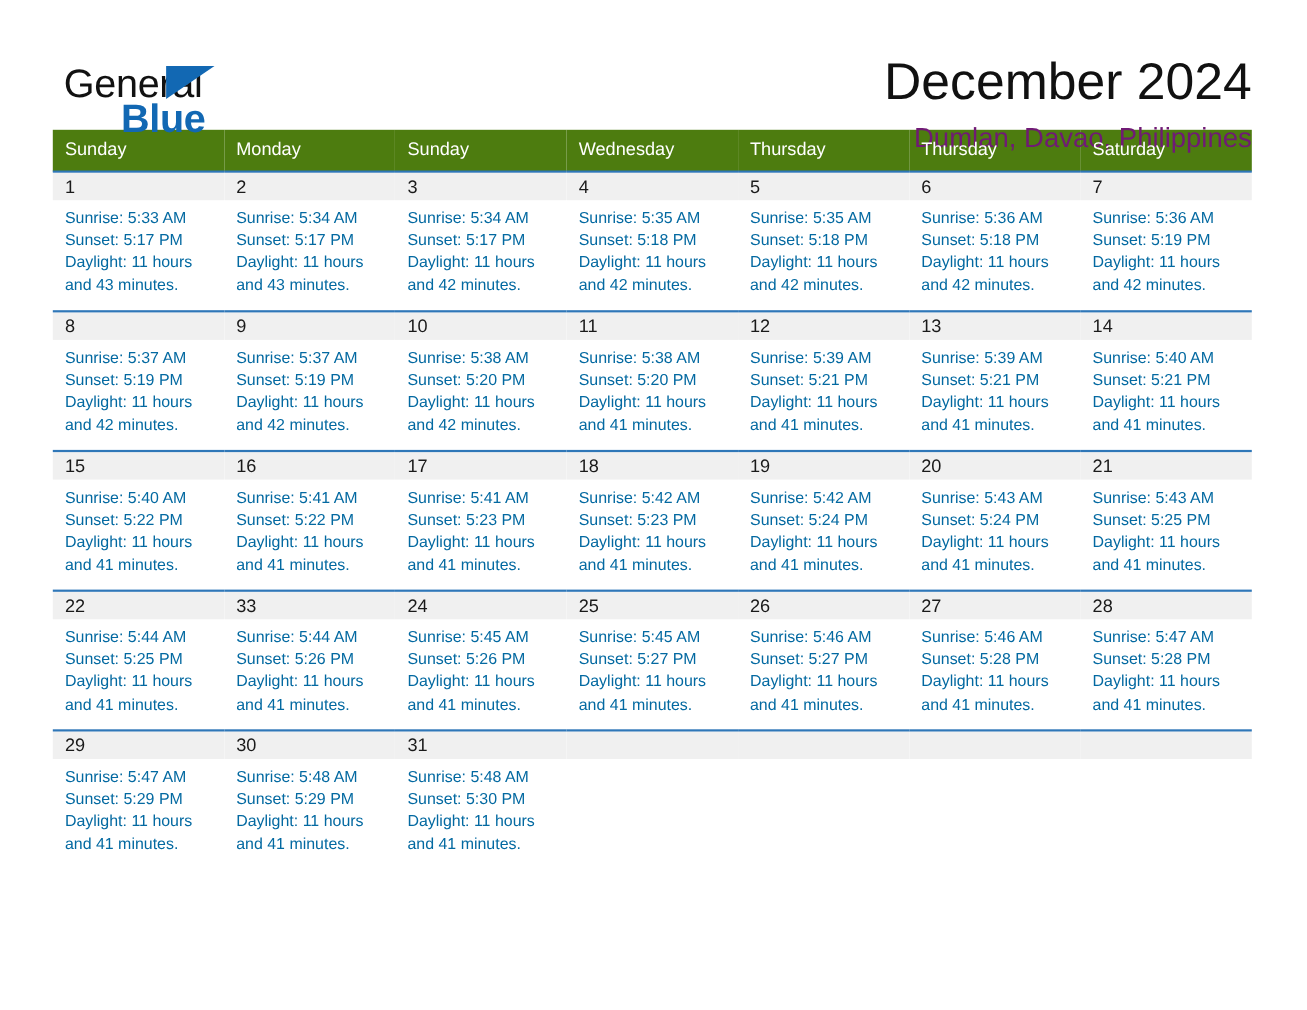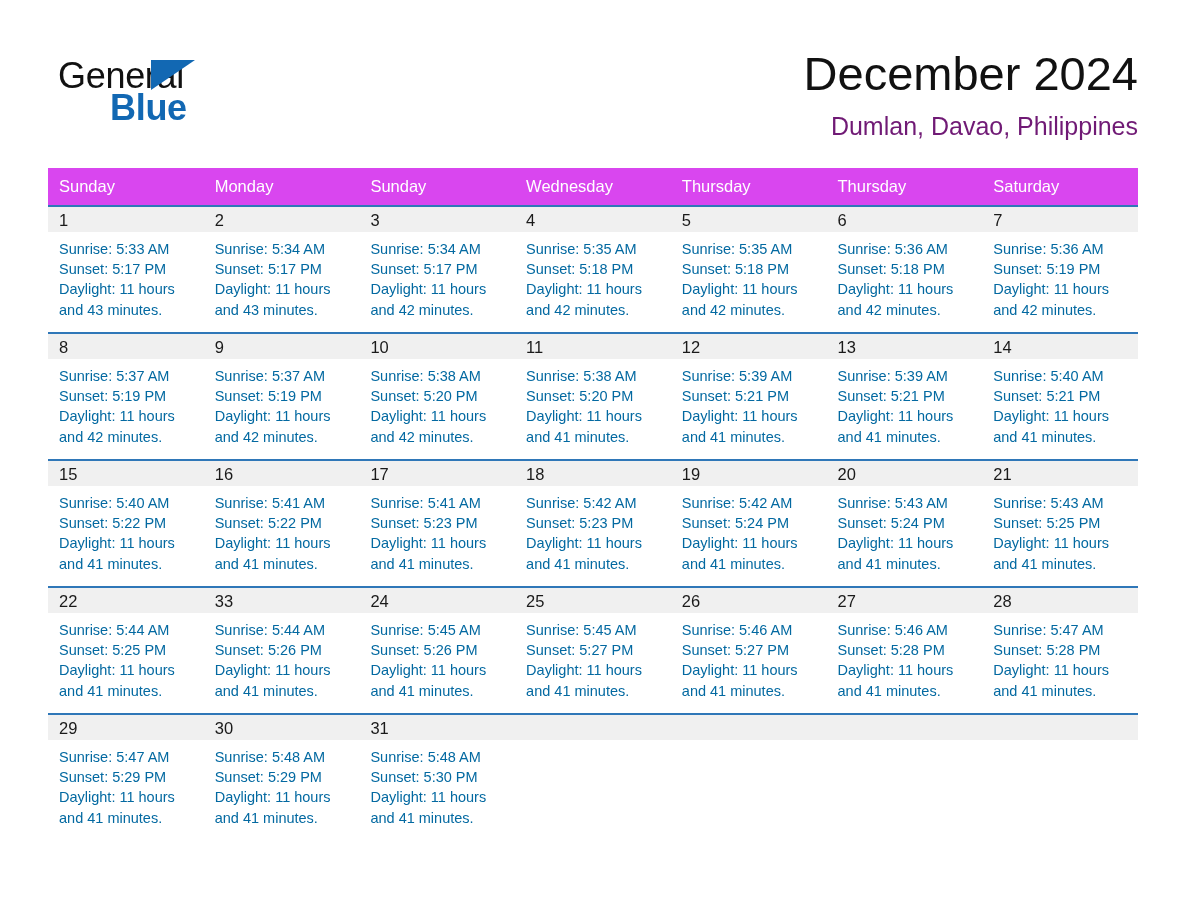--- a/index.html
+++ b/index.html
@@ -24,21 +24,21 @@
     position: relative;
   }
 
   
   .top {
     display: flex;
     align-items: flex-start;
     justify-content: space-between;
     padding: 46px 50px 0 58px;
     box-sizing: border-box;
-    height: 168px;
+    height: 118px;
   }
 
   .brand {
     position: relative;
     width: 260px;
     height: 86px;
   }
   .brand-general {
     position: absolute;
     left: 0;
@@ -95,21 +95,21 @@
   .cal-wrap {
     padding: 0 50px 0 48px;
     box-sizing: border-box;
   }
   table.calendar {
     width: 1090px;
     border-collapse: collapse;
     table-layout: fixed;
   }
   table.calendar th {
-    background: #d946ef;
+    background: #4d7c0f;
     color: #ffffff;
     font-size: 16.5px;
     font-weight: 400;
     text-align: left;
     padding: 9px 0 9px 11px;
     height: 19px;
     box-sizing: content-box;
     border: none;
   }
   td.daycell {

